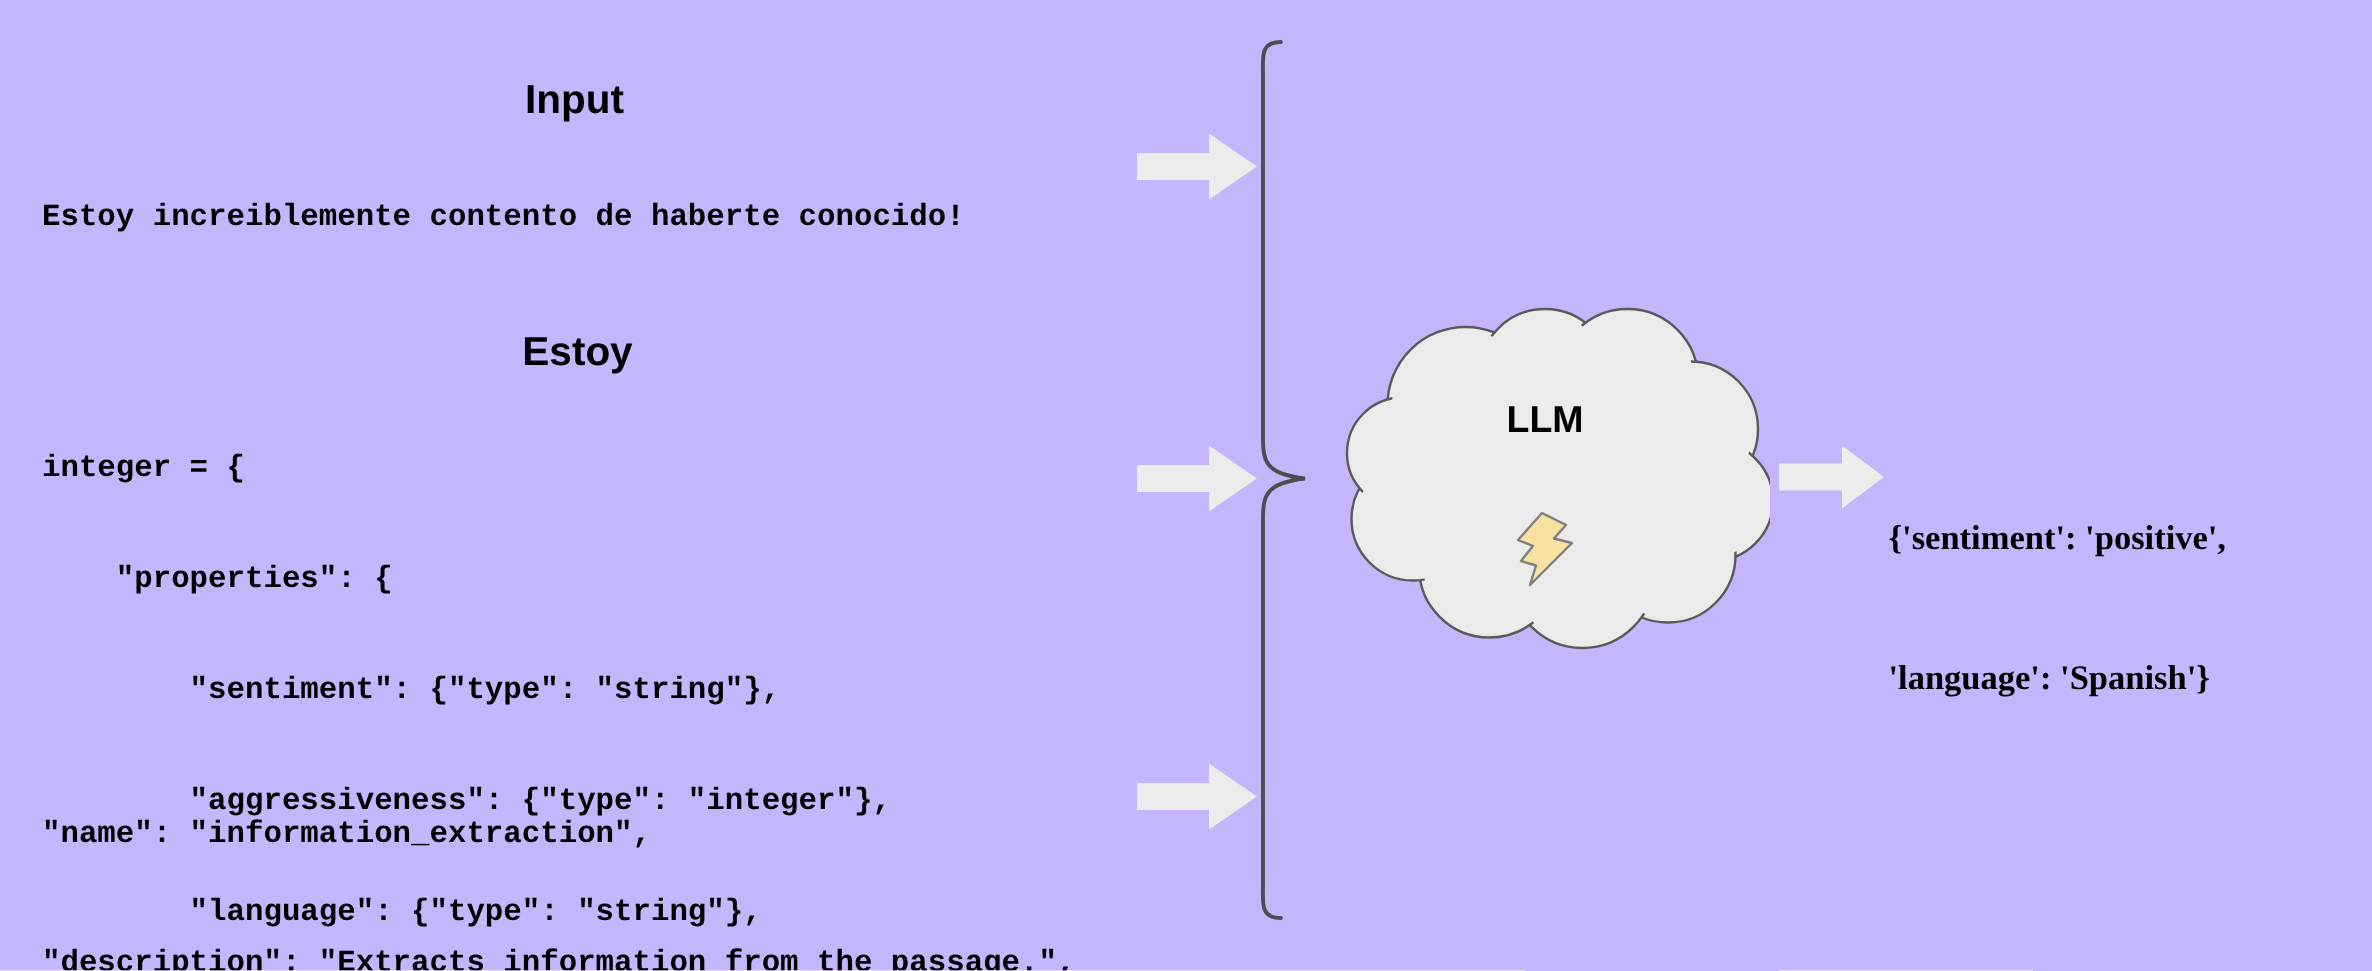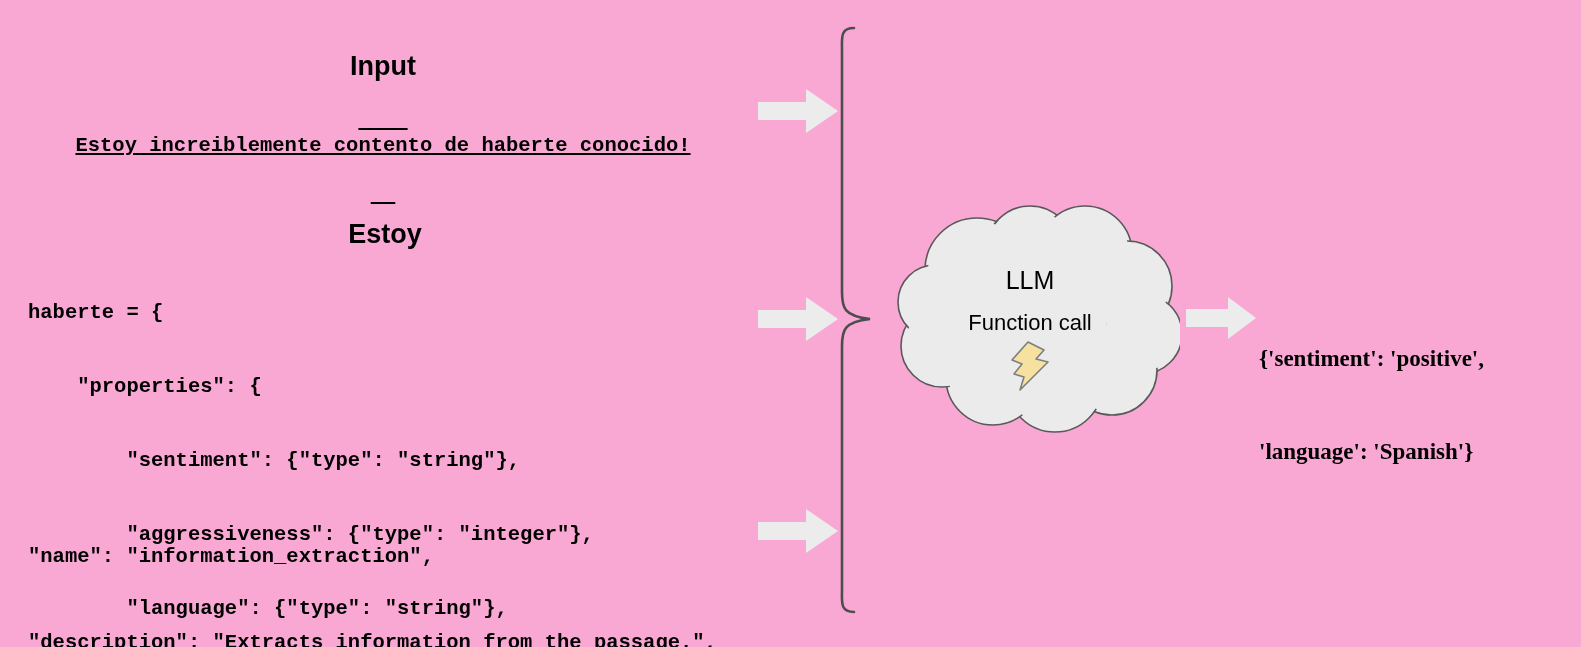--- a/index.html
+++ b/index.html
@@ -8,21 +8,21 @@
     background: #ffffff;
   }
   body {
     font-family: "Liberation Sans", sans-serif;
     color: #000000;
   }
   #canvas {
     position: relative;
     width: 1581px;
     height: 647px;
-    background: #f9a8d4;
+    background: #c4b5fd;
     overflow: hidden;
   }
 
   .heading {
     position: absolute;
     font-family: "Liberation Sans", sans-serif;
     font-weight: bold;
     font-size: 27px;
     line-height: 32px;
     color: #000000;
@@ -41,44 +41,43 @@
   .mono-block .line {
     height: 28px;
     line-height: 28px;
     white-space: pre;
   }
   .mono-block.spaced .line {
     height: 40px;
     line-height: 40px;
   }
   .mono-block.centered {
+    text-align: left;
+  }
+
+  .arrow {
+    position: absolute;
+  }
+
+  .brace {
+    position: absolute;
+  }
+
+  .cloud {
+    position: absolute;
+  }
+
+  .cloud-label {
+    position: absolute;
     text-align: center;
-    text-decoration: underline;
-  }
-
-  .arrow {
-    position: absolute;
-  }
-
-  .brace {
-    position: absolute;
-  }
-
-  .cloud {
-    position: absolute;
-  }
-
-  .cloud-label {
-    position: absolute;
-    text-align: center;
     white-space: pre;
   }
   .cloud-title {
     font-family: "Liberation Sans", sans-serif;
-    font-weight: normal;
+    font-weight: bold;
     font-size: 25px;
     line-height: 28px;
     color: #000000;
   }
   .cloud-sub {
     font-family: "Liberation Sans", sans-serif;
     font-weight: normal;
     font-size: 22px;
     line-height: 26px;
     color: #000000;
@@ -106,21 +105,21 @@
 
   <div class="heading" style="left:283px; top:50px; width:200px;">Input</div>
 
   <div class="mono-block centered" style="left:28px; top:86px; width:710px;">
     <div class="line">Estoy increiblemente contento de haberte conocido!</div>
   </div>
 
   <div class="heading" style="left:285px; top:218px; width:200px;">Estoy</div>
 
   <div class="mono-block" style="left:28px; top:253px; width:760px;">
-    <div class="line">haberte = {</div>
+    <div class="line">integer = {</div>
     <div class="line">    "properties": {</div>
     <div class="line">        "sentiment": {"type": "string"},</div>
     <div class="line">        "aggressiveness": {"type": "integer"},</div>
     <div class="line">        "language": {"type": "string"},</div>
     
   </div>
 
 
   <div class="mono-block spaced" style="left:28px; top:491px; width:760px;">
     <div class="line">"name": "information_extraction",</div>
@@ -184,21 +183,20 @@
         <circle cx="113" cy="180" r="44"></circle>
         <circle cx="62" cy="148" r="38"></circle>
         <circle cx="55" cy="104" r="34"></circle>
         <circle cx="150" cy="118" r="76"></circle>
       </g>
     </svg>
   </div>
 
   <div class="cloud-label cloud-title" style="left:960px; top:266px; width:140px;">LLM</div>
 
-  <div class="cloud-label cloud-sub" style="left:950px; top:310px; width:160px;">Function call</div>
 
   <div class="bolt" style="left:1008px; top:340px; width:48px; height:52px;">
     <svg width="48" height="52" viewBox="0 0 48 52" xmlns="http://www.w3.org/2000/svg">
       <path d="M 20 2 L 4 20 L 14 24 L 6 34 L 16 37 L 12 50 L 40 22 L 28 19 L 36 10 Z" fill="#f7e1a0" stroke="#7f7f7f" stroke-width="1.6" stroke-linejoin="round"></path>
     </svg>
   </div>
 
   <div class="arrow" style="left:1186px; top:297px; width:70px; height:42px;">
     <svg width="70" height="42" viewBox="0 0 70 42" xmlns="http://www.w3.org/2000/svg">
       <polygon points="0,12 42,12 42,0 70,21 42,42 42,30 0,30" fill="#ececec"></polygon>

